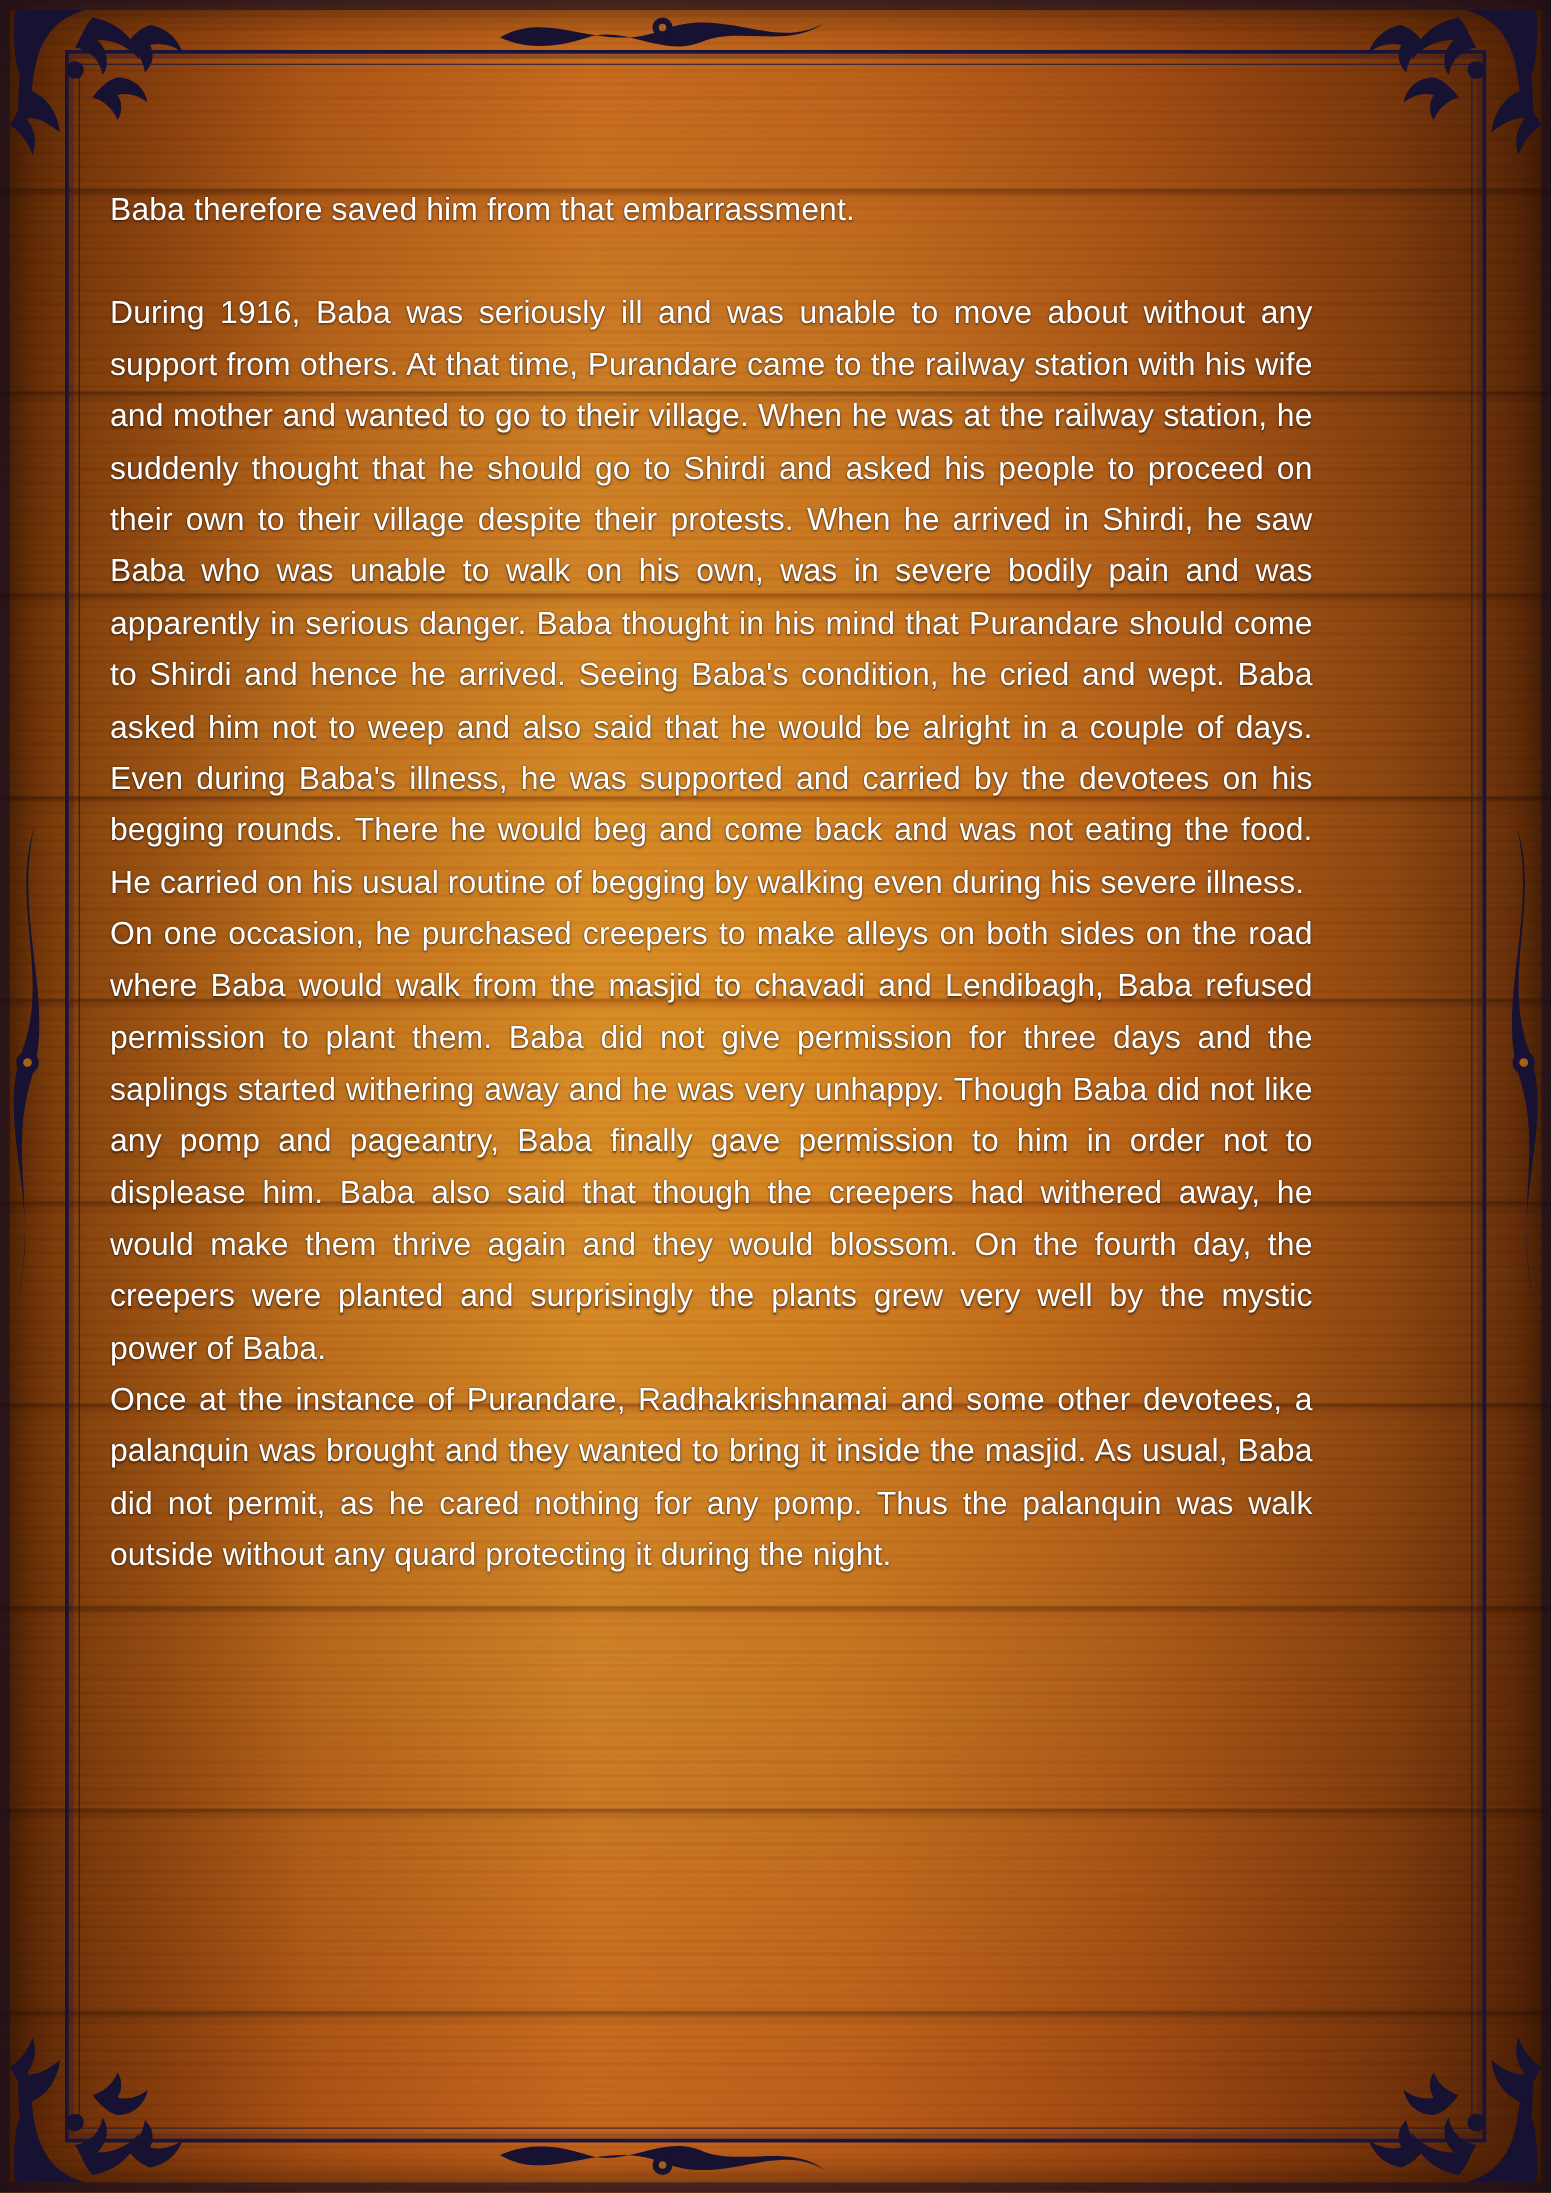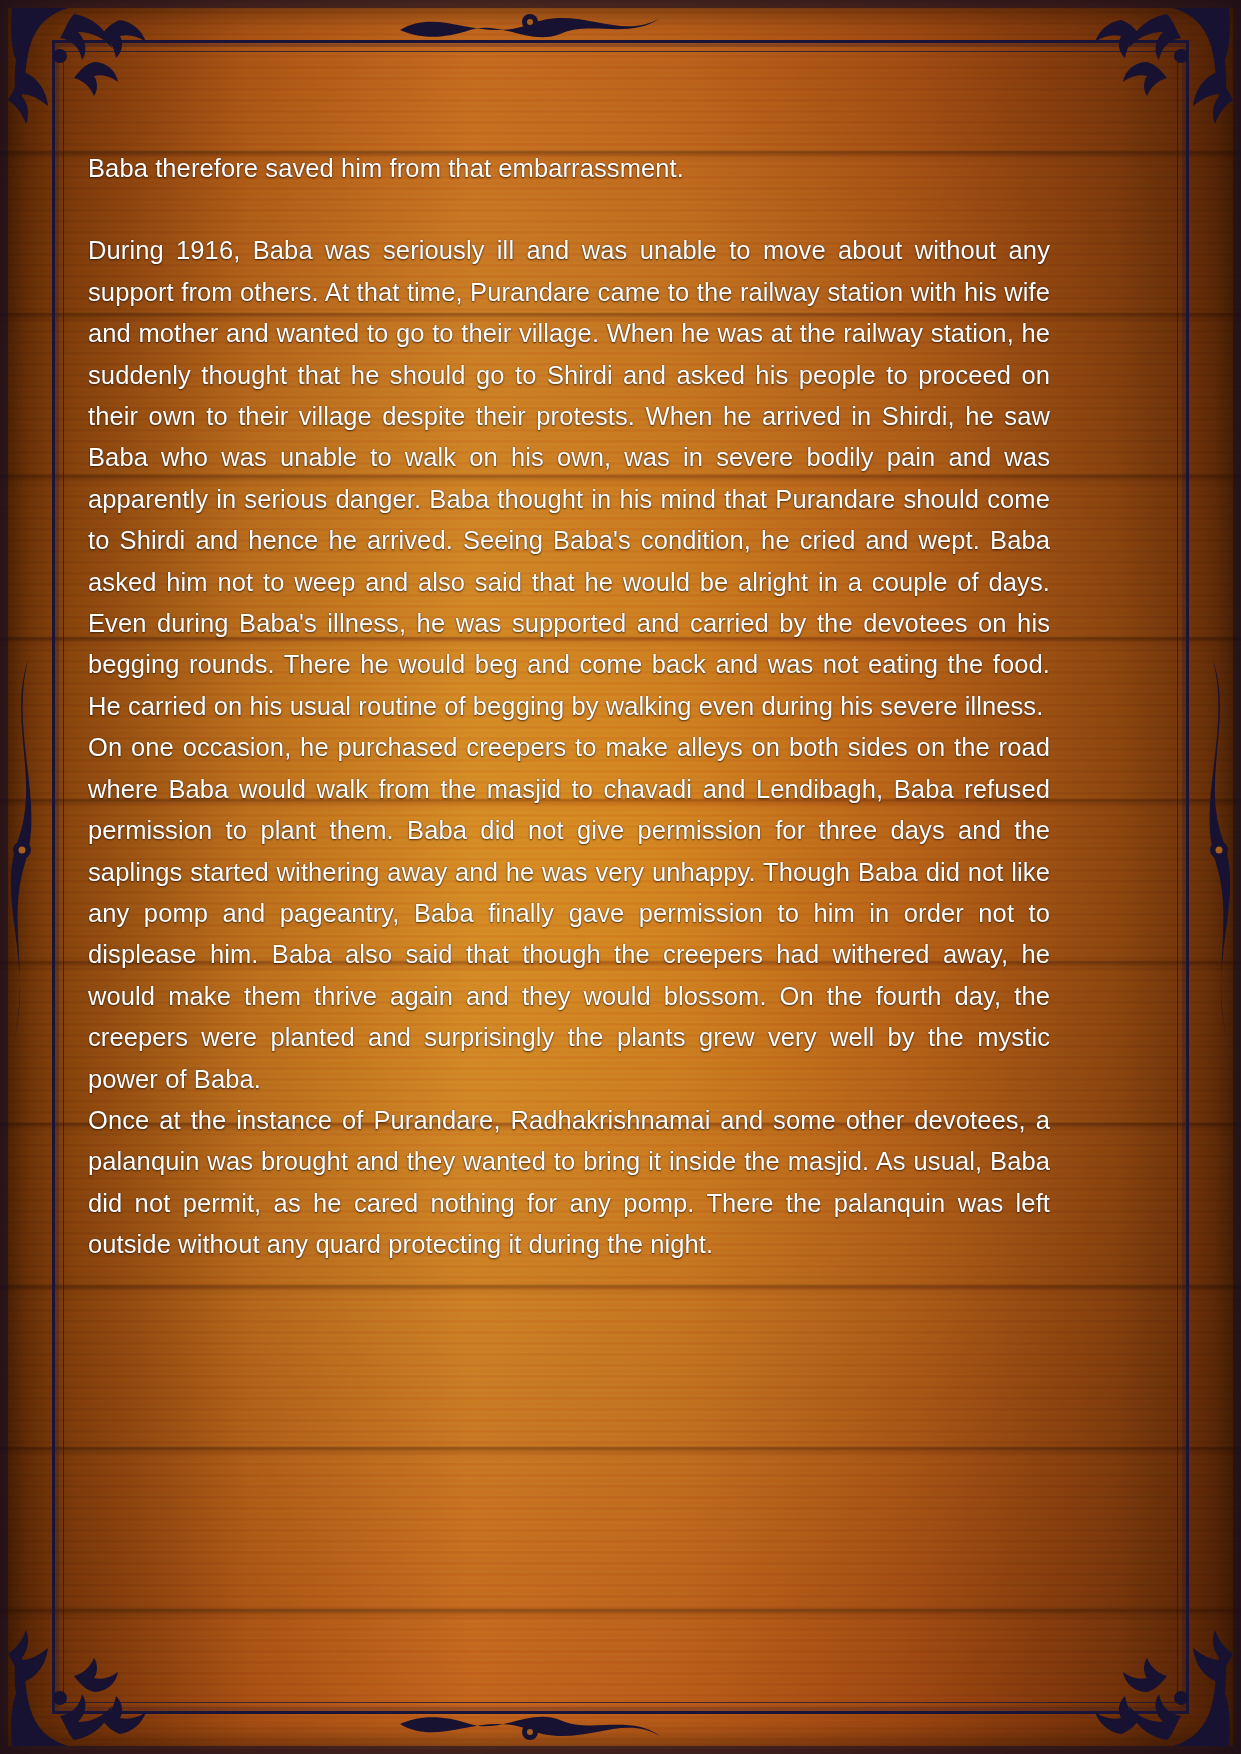--- a/index.html
+++ b/index.html
@@ -186,16 +186,16 @@
       <circle cx="22" cy="210" r="9"></circle>
       <circle cx="22" cy="210" r="3.5" fill="#a85f1b"></circle>
     </svg>
   </div>
 
   <div class="content">
     <p>Baba therefore saved him from that embarrassment.</p>
     <div class="gap"></div>
     <p>During 1916, Baba was seriously ill and was unable to move about without any support from others. At that time, Purandare came to the railway station with his wife and mother and wanted to go to their village. When he was at the railway station, he suddenly thought that he should go to Shirdi and asked his people to proceed on their own to their village despite their protests. When he arrived in Shirdi, he saw Baba who was unable to walk on his own, was in severe bodily pain and was apparently in serious danger. Baba thought in his mind that Purandare should come to Shirdi and hence he arrived. Seeing Baba's condition, he cried and wept. Baba asked him not to weep and also said that he would be alright in a couple of days. Even during Baba's illness, he was supported and carried by the devotees on his begging rounds. There he would beg and come back and was not eating the food. He carried on his usual routine of begging by walking even during his severe illness.</p>
     <p>On one occasion, he purchased creepers to make alleys on both sides on the road where Baba would walk from the masjid to chavadi and Lendibagh, Baba refused permission to plant them. Baba did not give permission for three days and the saplings started withering away and he was very unhappy. Though Baba did not like any pomp and pageantry, Baba finally gave permission to him in order not to displease him. Baba also said that though the creepers had withered away, he would make them thrive again and they would blossom. On the fourth day, the creepers were planted and surprisingly the plants grew very well by the mystic power of Baba.</p>
-    <p>Once at the instance of Purandare, Radhakrishnamai and some other devotees, a palanquin was brought and they wanted to bring it inside the masjid. As usual, Baba did not permit, as he cared nothing for any pomp. There the palanquin was left outside without any quard protecting it during the night.</p>
+    <p>Once at the instance of Purandare, Radhakrishnamai and some other devotees, a palanquin was brought and they wanted to bring it inside the masjid. As usual, Baba did not permit, as he cared nothing for any pomp. Thus the palanquin was walk outside without any quard protecting it during the night.</p>
   </div>
 
 </div>
 
 </body></html>

